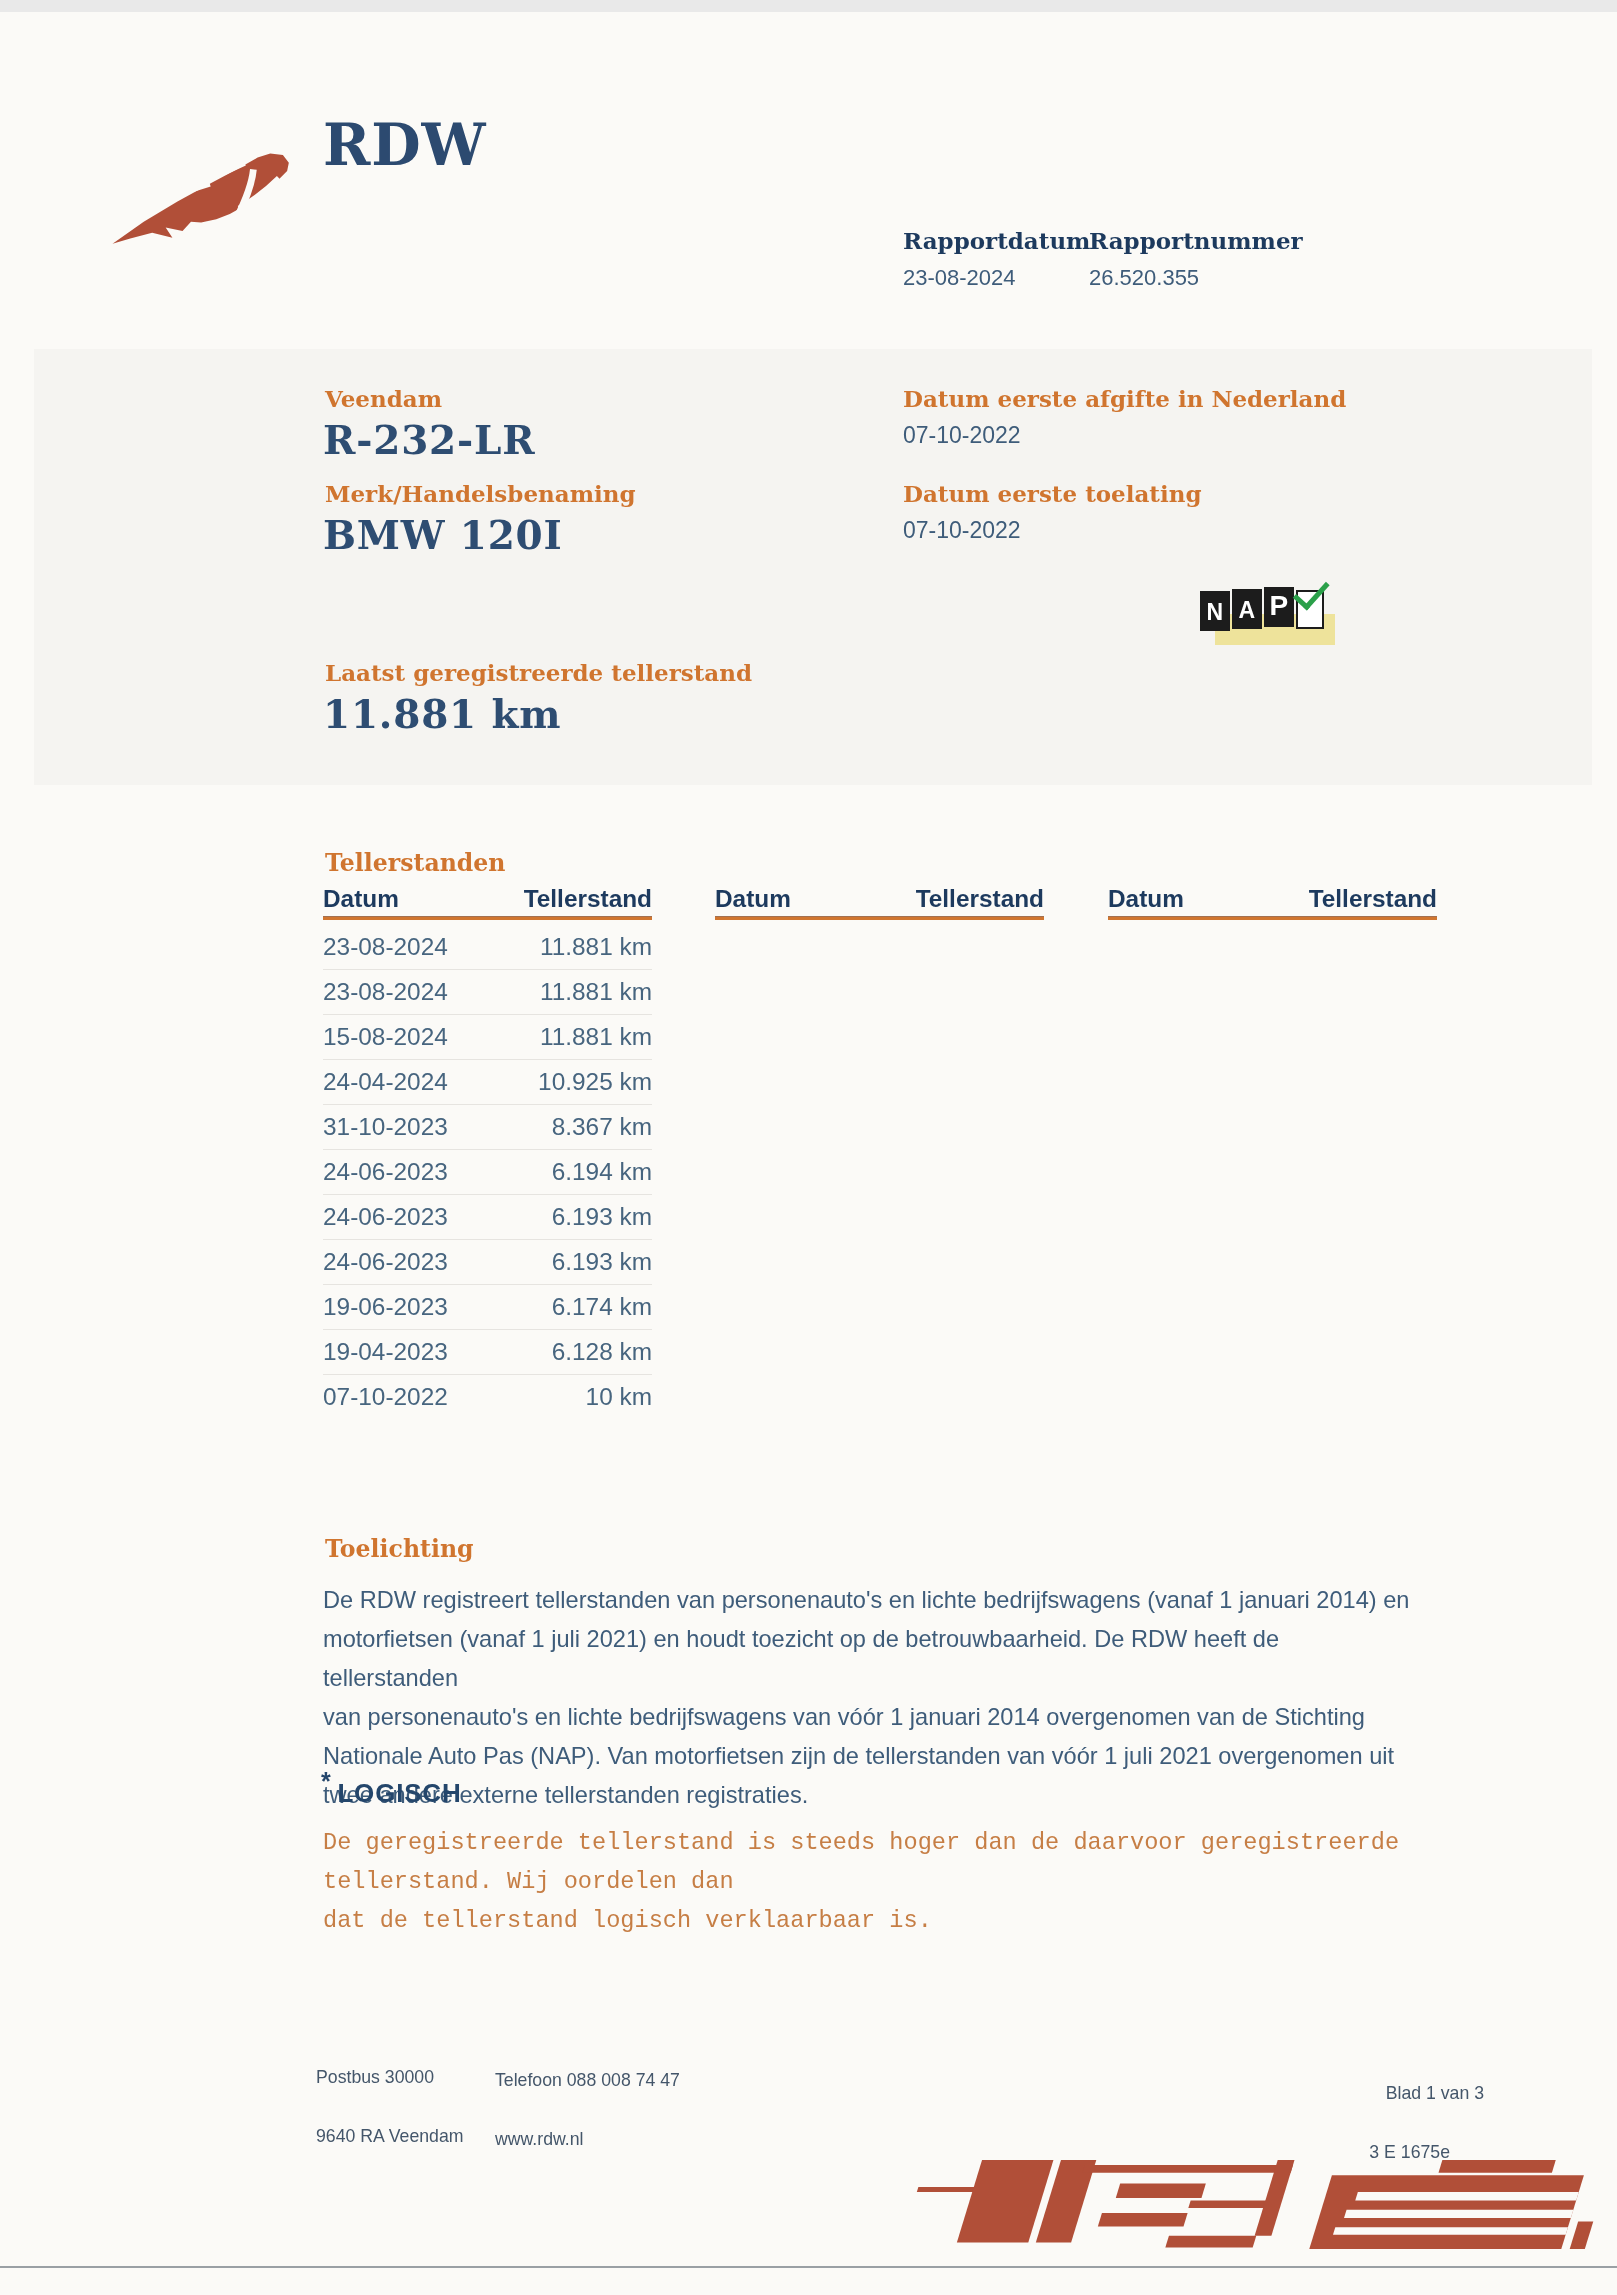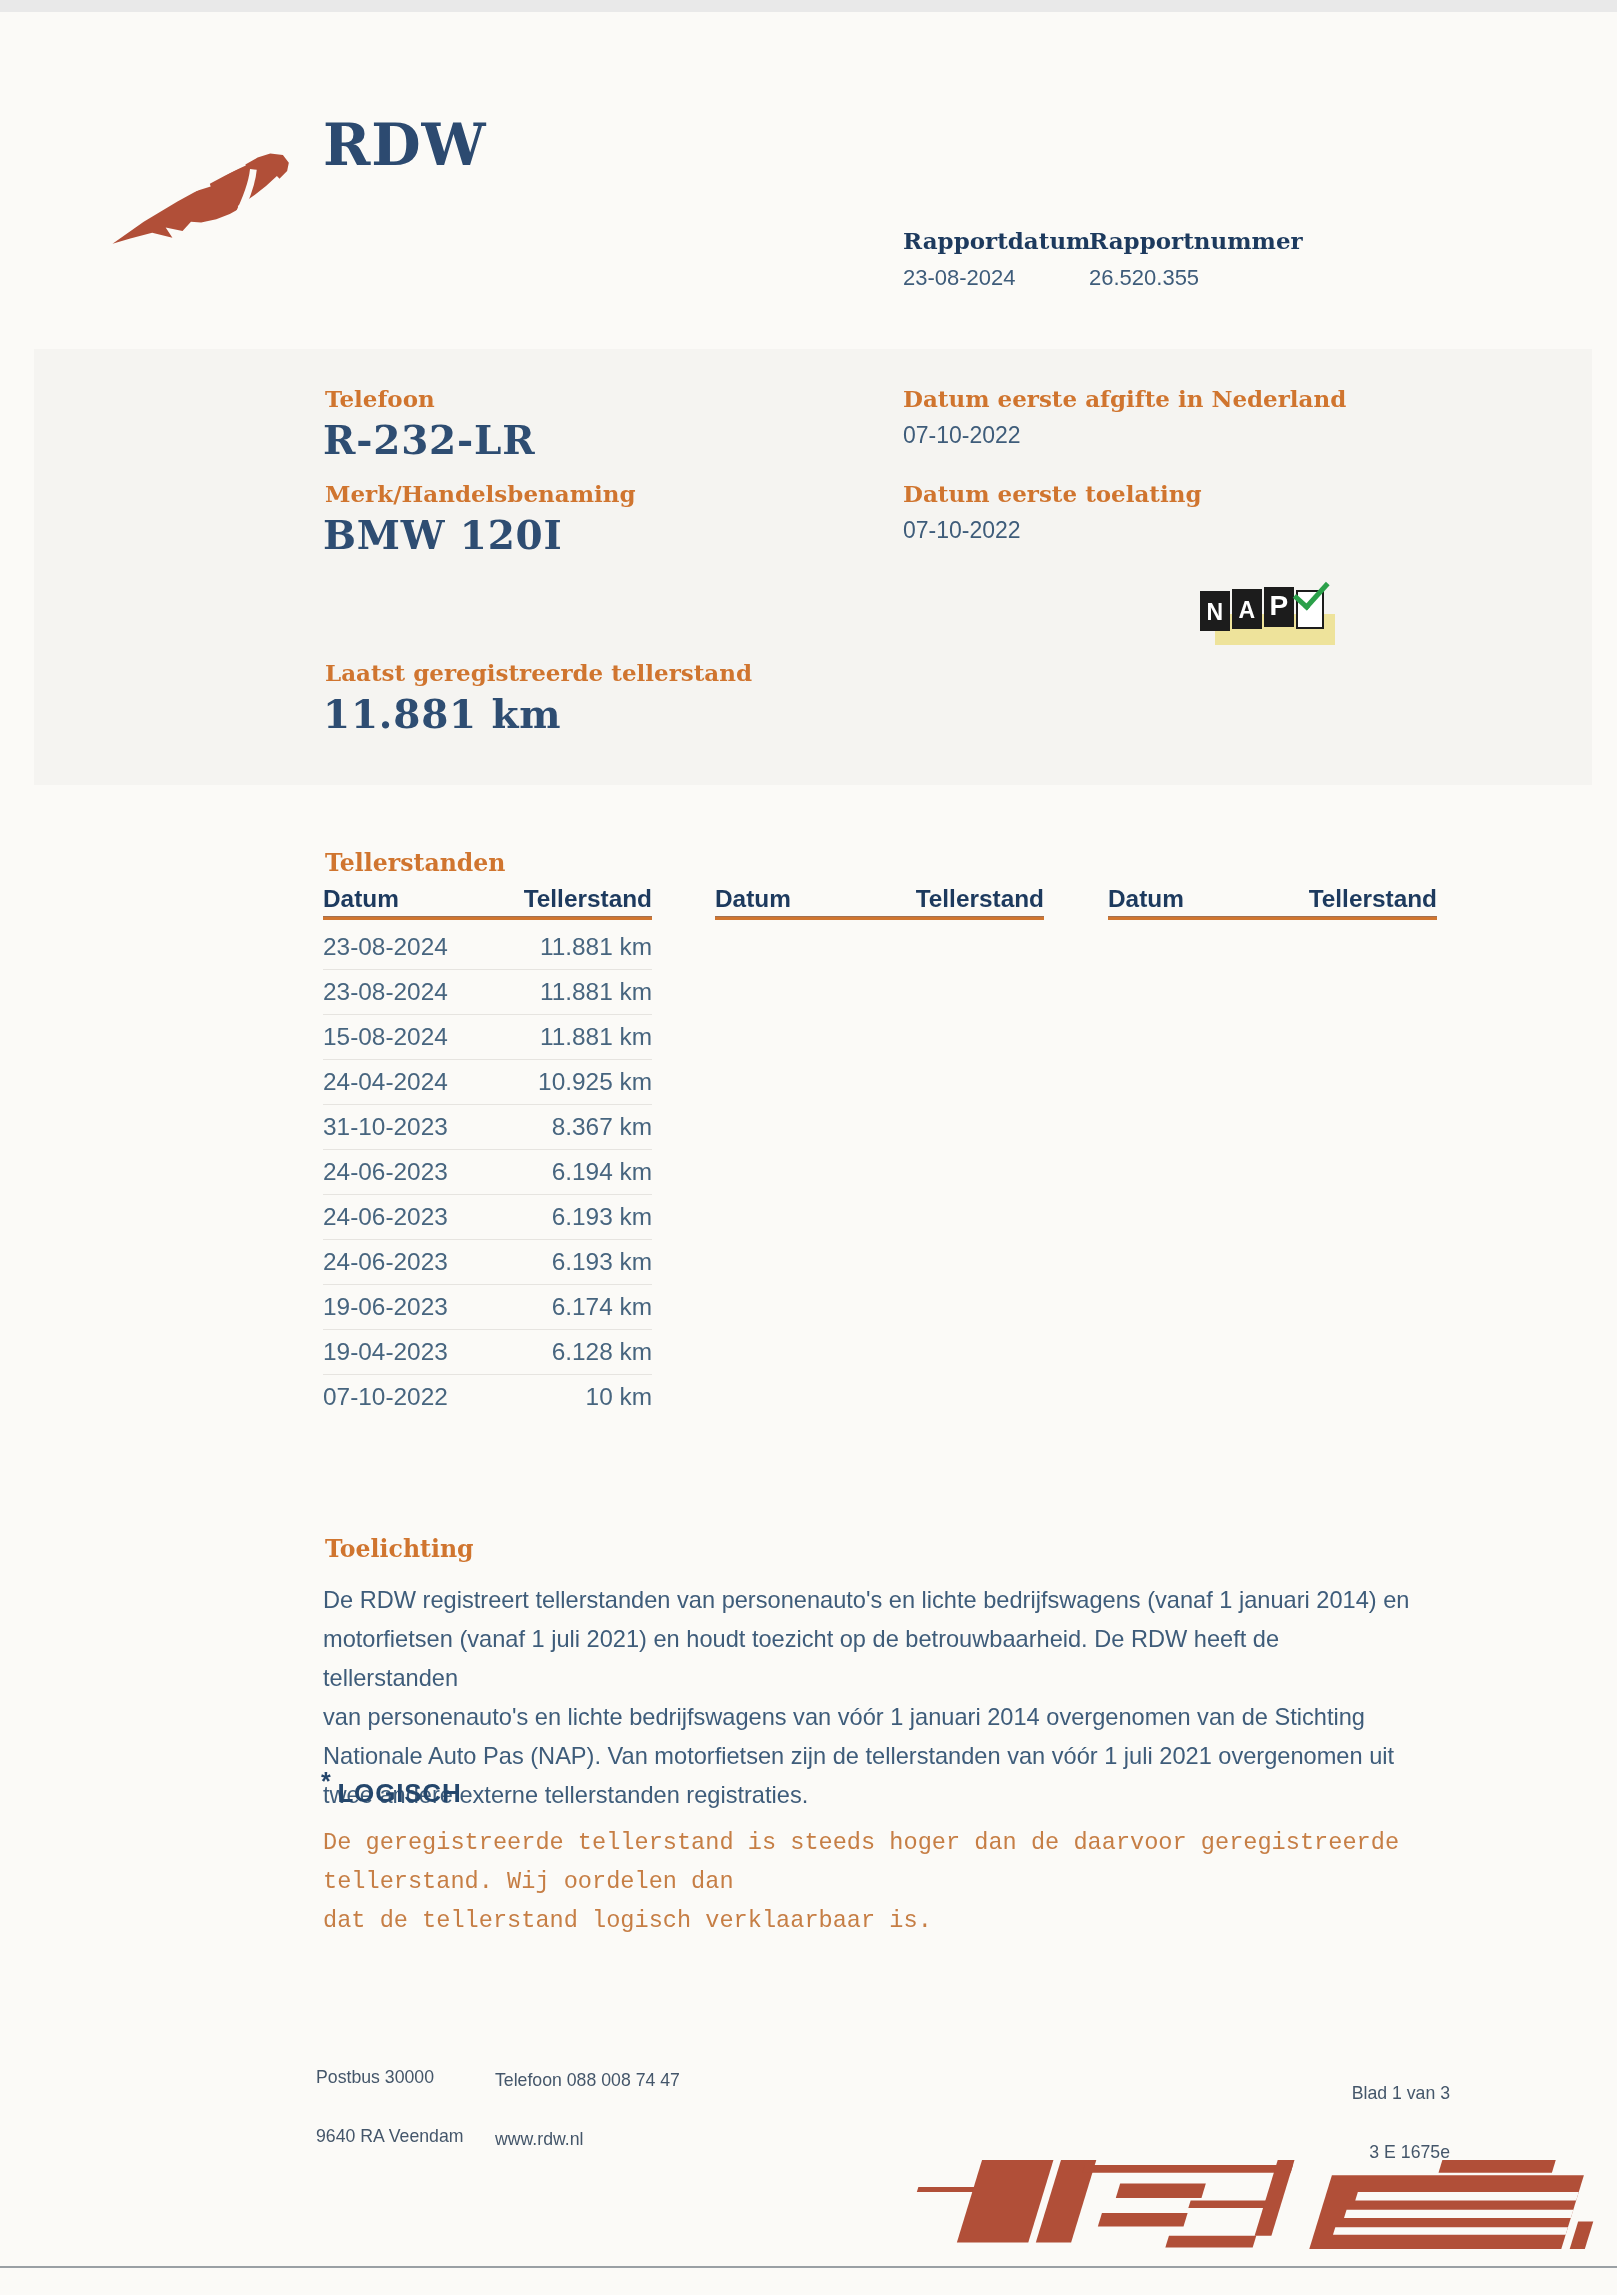--- a/index.html
+++ b/index.html
@@ -110,21 +110,21 @@
   </svg>
 
   <div class="abs brand-text">RDW</div>
 
 
   <div class="abs meta-label" style="left:903px;top:215px;">Rapportdatum</div>
   <div class="abs meta-label" style="left:1089px;top:215px;">Rapportnummer</div>
   <div class="abs meta-value" style="left:903px;top:253px;">23-08-2024</div>
   <div class="abs meta-value" style="left:1089px;top:253px;">26.520.355</div>
 
-  <div class="abs lbl" style="left:325px;top:373px;">Telefoon</div>
+  <div class="abs lbl" style="left:325px;top:373px;">Veendam</div>
   <div class="abs big-value" style="left:323px;top:405px;">R-232-LR</div>
   <div class="abs lbl" style="left:325px;top:468px;">Merk/Handelsbenaming</div>
   <div class="abs big-value" style="left:323px;top:500px;">BMW 120I</div>
   <div class="abs lbl" style="left:325px;top:647px;">Laatst geregistreerde tellerstand</div>
   <div class="abs big-value" style="left:323px;top:679px;">11.881 km</div>
 
   <div class="abs lbl" style="left:903px;top:373px;">Datum eerste afgifte in Nederland</div>
   <div class="abs mid-value" style="left:903px;top:410px;">07-10-2022</div>
   <div class="abs lbl" style="left:903px;top:468px;">Datum eerste toelating</div>
   <div class="abs mid-value" style="left:903px;top:505px;">07-10-2022</div>
@@ -220,21 +220,21 @@
   </div>
   <div class="abs" style="left:323px;top:1811px;width:1095px;font-family:Liberation Mono, monospace;">
     <div class="para-orange">De geregistreerde tellerstand is steeds hoger dan de daarvoor geregistreerde tellerstand. Wij oordelen dan</div>
     <div class="para-orange">dat de tellerstand logisch verklaarbaar is.</div>
   </div>
 
   <div class="abs foot" style="left:316px;top:2055px;">Postbus 30000</div>
   <div class="abs foot" style="left:316px;top:2114px;">9640 RA Veendam</div>
   <div class="abs foot" style="left:495px;top:2058px;">Telefoon 088 008 74 47</div>
   <div class="abs foot" style="left:495px;top:2117px;">www.rdw.nl</div>
-  <div class="abs foot foot-right" style="left:1282px;top:2071px;">Blad 1 van 3</div>
+  <div class="abs foot foot-right" style="left:1316px;top:2071px;">Blad 1 van 3</div>
   <div class="abs foot foot-right" style="left:1282px;top:2130px;">3 E 1675e</div>
 
   <svg class="svg-abs" style="left:889px;top:2138px;" width="729" height="105" viewBox="0 0 865 125">
     <g transform="skewX(-17)" fill="#b14f38">
       <rect x="47" y="44" width="102" height="6"></rect>
       <rect x="113" y="12" width="85" height="98"></rect>
       <rect x="207" y="12" width="42" height="98"></rect>
       <rect x="237" y="18" width="248" height="9"></rect>
       <rect x="286" y="40" width="102" height="17"></rect>
       <rect x="376" y="60" width="93" height="9"></rect>

